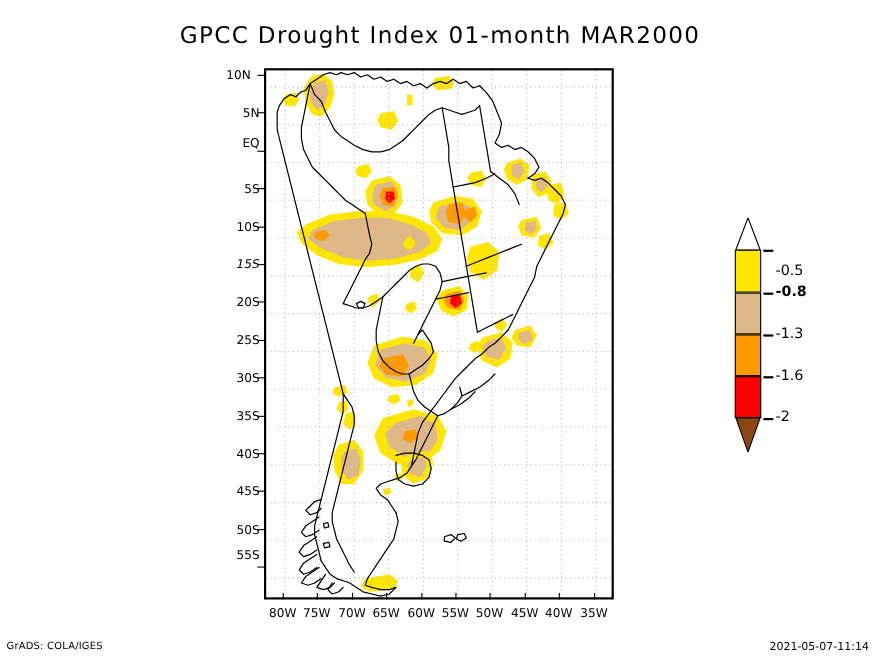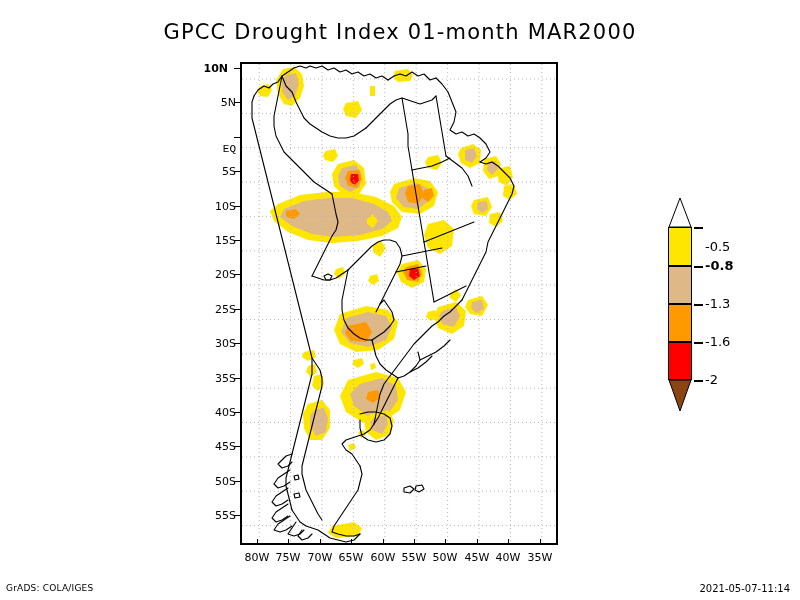--- a/index.html
+++ b/index.html
@@ -312,34 +312,34 @@
           <path d="M52,412 L56,411 L57,415 L53,416 Z"></path>
           <path d="M52,430 L57,429 L58,433 L53,434 Z"></path>
         </g>
 
         </g>
       </svg>
     </div>
   </div>
 
   <div>
-    <div class="ylab" style="left:194px;top:62px;font-weight:bold;">10N</div>
+    <div class="ylab" style="left:194px;top:62px;">10N</div>
     <div class="ylab" style="left:202px;top:96px;">5N</div>
-    <div class="ylab" style="left:202px;top:143px;font-family:Liberation Mono, monospace;">EQ</div>
+    <div class="ylab" style="left:202px;top:124px;">EQ</div>
     <div class="ylab" style="left:202px;top:165px;">5S</div>
     <div class="ylab" style="left:202px;top:200px;">10S</div>
-    <div class="ylab" style="left:202px;top:234px;">15S</div>
+    <div class="ylab" style="left:202px;top:234px;font-style:italic;">15S</div>
     <div class="ylab" style="left:202px;top:268px;">20S</div>
     <div class="ylab" style="left:202px;top:303px;">25S</div>
     <div class="ylab" style="left:202px;top:337px;">30S</div>
     <div class="ylab" style="left:202px;top:372px;">35S</div>
     <div class="ylab" style="left:202px;top:406px;">40S</div>
     <div class="ylab" style="left:202px;top:440px;">45S</div>
     <div class="ylab" style="left:202px;top:475px;">50S</div>
-    <div class="ylab" style="left:202px;top:509px;">55S</div>
+    <div class="ylab" style="left:202px;top:498px;">55S</div>
 
     <div class="ytick" style="left:234px;top:68px;"></div>
     <div class="ytick" style="left:234px;top:102px;"></div>
     <div class="ytick" style="left:234px;top:137px;"></div>
     <div class="ytick" style="left:234px;top:171px;"></div>
     <div class="ytick" style="left:234px;top:206px;"></div>
     <div class="ytick" style="left:234px;top:240px;"></div>
     <div class="ytick" style="left:234px;top:274px;"></div>
     <div class="ytick" style="left:234px;top:309px;"></div>
     <div class="ytick" style="left:234px;top:343px;"></div>

